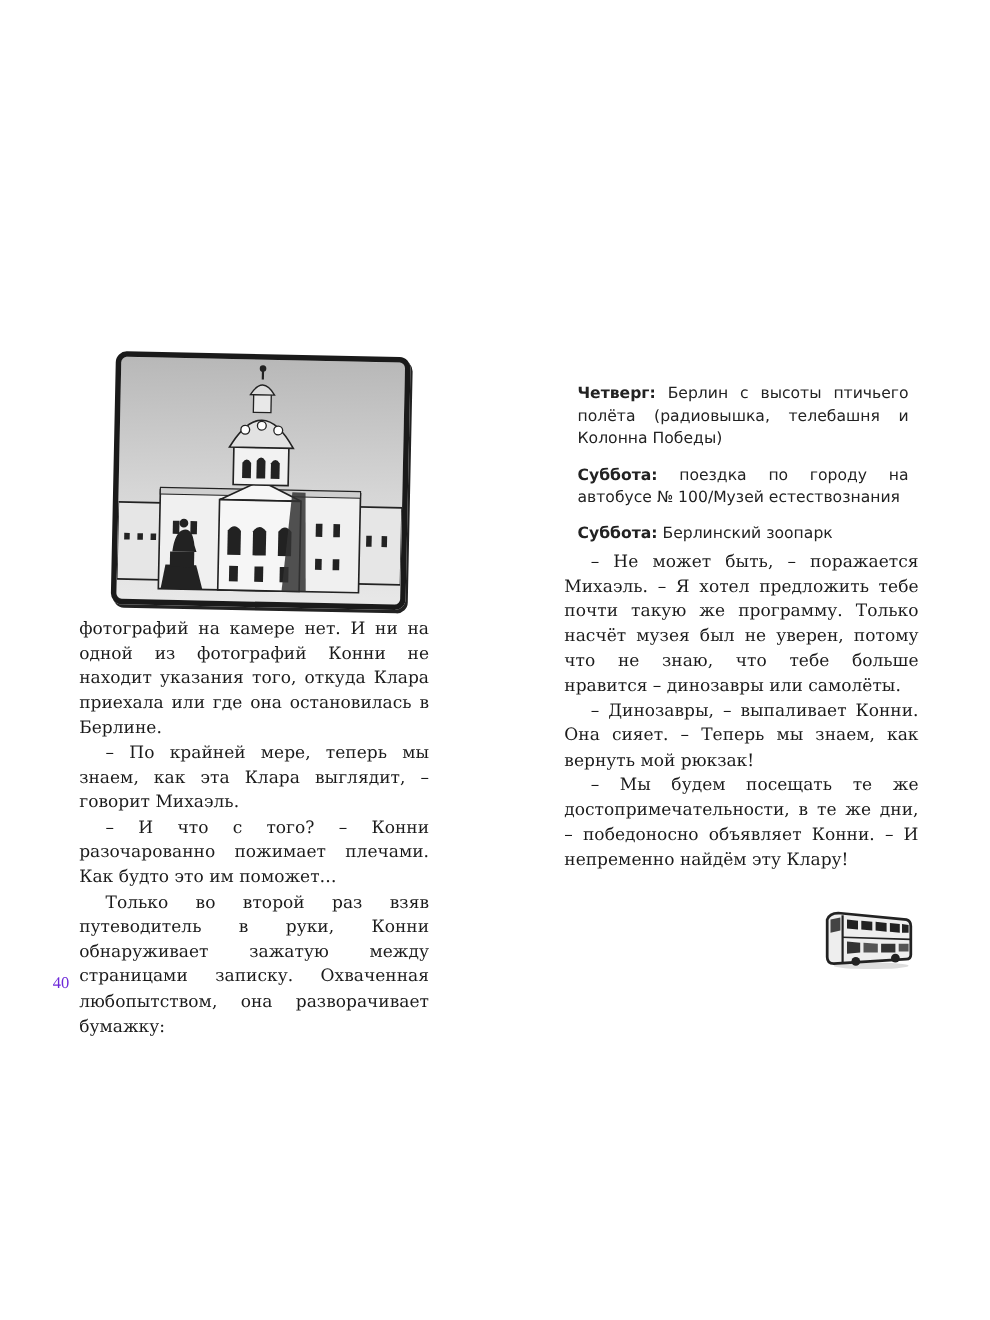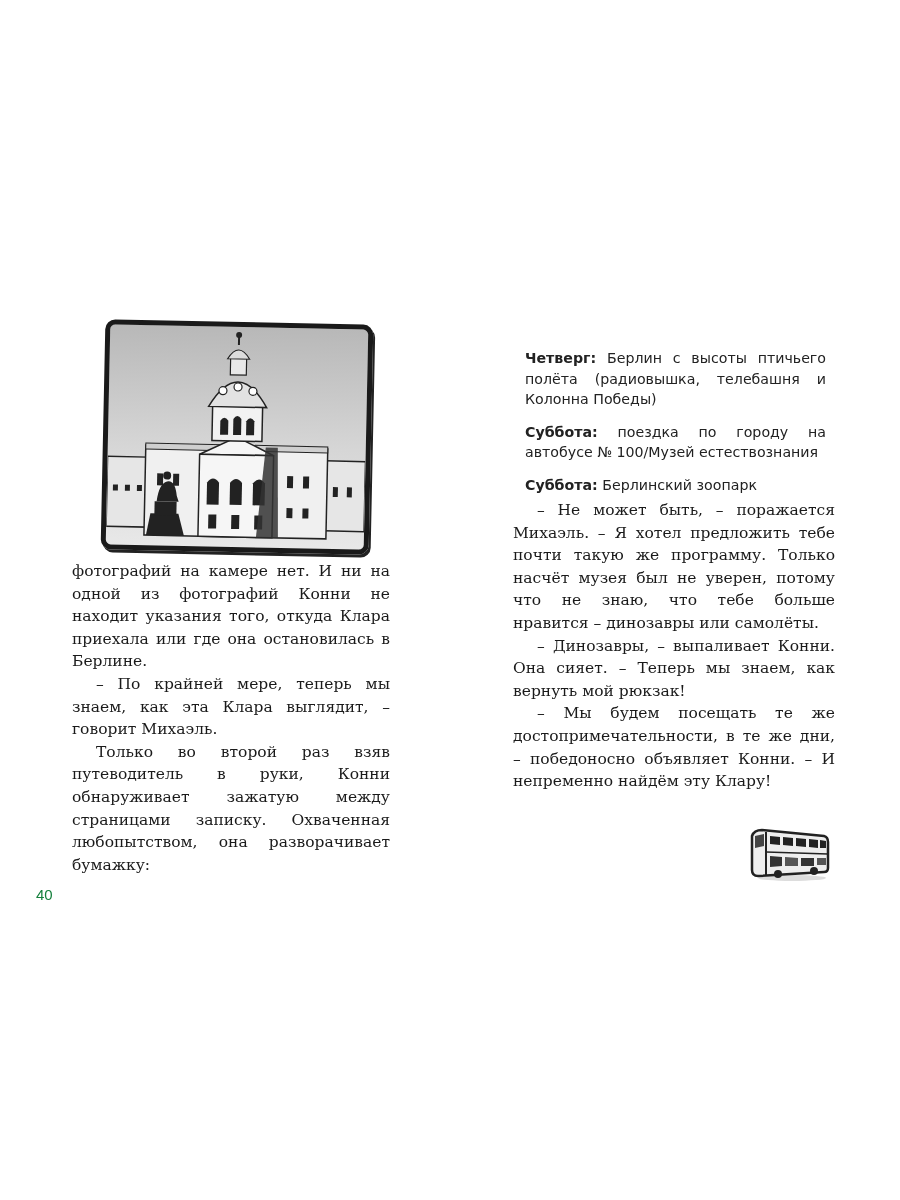--- a/index.html
+++ b/index.html
@@ -27,22 +27,22 @@
       hyphens: manual;
       margin: 0;
     }
     .body-text p { margin: 0; }
     .indent { text-indent: 24px; }
 
     .left-text { position: absolute; left: 72px; top: 560px; width: 318px; }
     .right-text { position: absolute; left: 63px; top: 499px; width: 322px; }
 
     .page-number {
-      position: absolute; left: 36px; top: 886px;
-      font-family: Liberation Sans, sans-serif; font-size: 15px; color: #15803d;
+      position: absolute; left: 48px; top: 886px;
+      font-family: Liberation Serif, serif; font-size: 15px; color: #6d28d9;
     }
 
     .note {
       position: absolute; left: 63px; top: 336px; width: 325px;
       font-family: "DejaVu Sans", "Liberation Sans", sans-serif;
       font-size: 14.2px; line-height: 20.5px; color: #222;
     }
     .note-title {
       font-weight: bold; font-size: 14.2px; margin: 0 0 20px 0; letter-spacing: -0.2px;
     }
@@ -108,20 +108,21 @@
       <polygon points="40,210 44,188 72,188 78,210" fill="#222"></polygon>
       <rect x="48" y="176" width="22" height="14" fill="#222"></rect>
       <path d="M50 176 Q52 158 60 156 Q68 154 70 170 L72 176 Z" fill="#222"></path>
       <circle cx="60" cy="150" r="4" fill="#222"></circle>
     </svg>
   </div>
 
   <div class="left-text body-text">
     <p>фотографий на камере нет. И ни на одной из фотографий Конни не находит указания того, откуда Клара приехала или где она остановилась в Берлине.</p>
     <p class="indent">– По крайней мере, теперь мы знаем, как эта Клара выглядит, – говорит Михаэль.</p>
+    <p class="indent">– И что с того? – Конни разочарованно пожимает плечами. Как будто это им помо­жет…</p>
     <p class="indent">Только во второй раз взяв путеводи­тель в руки, Конни обнаруживает зажатую между страницами записку. Охваченная любопытством, она разворачивает бумажку:</p>
   </div>
 
   <div class="page-number">40</div>
 </div>
 
 <div class="page page-right">
 
   <div class="note">
     <p class="note-line">

